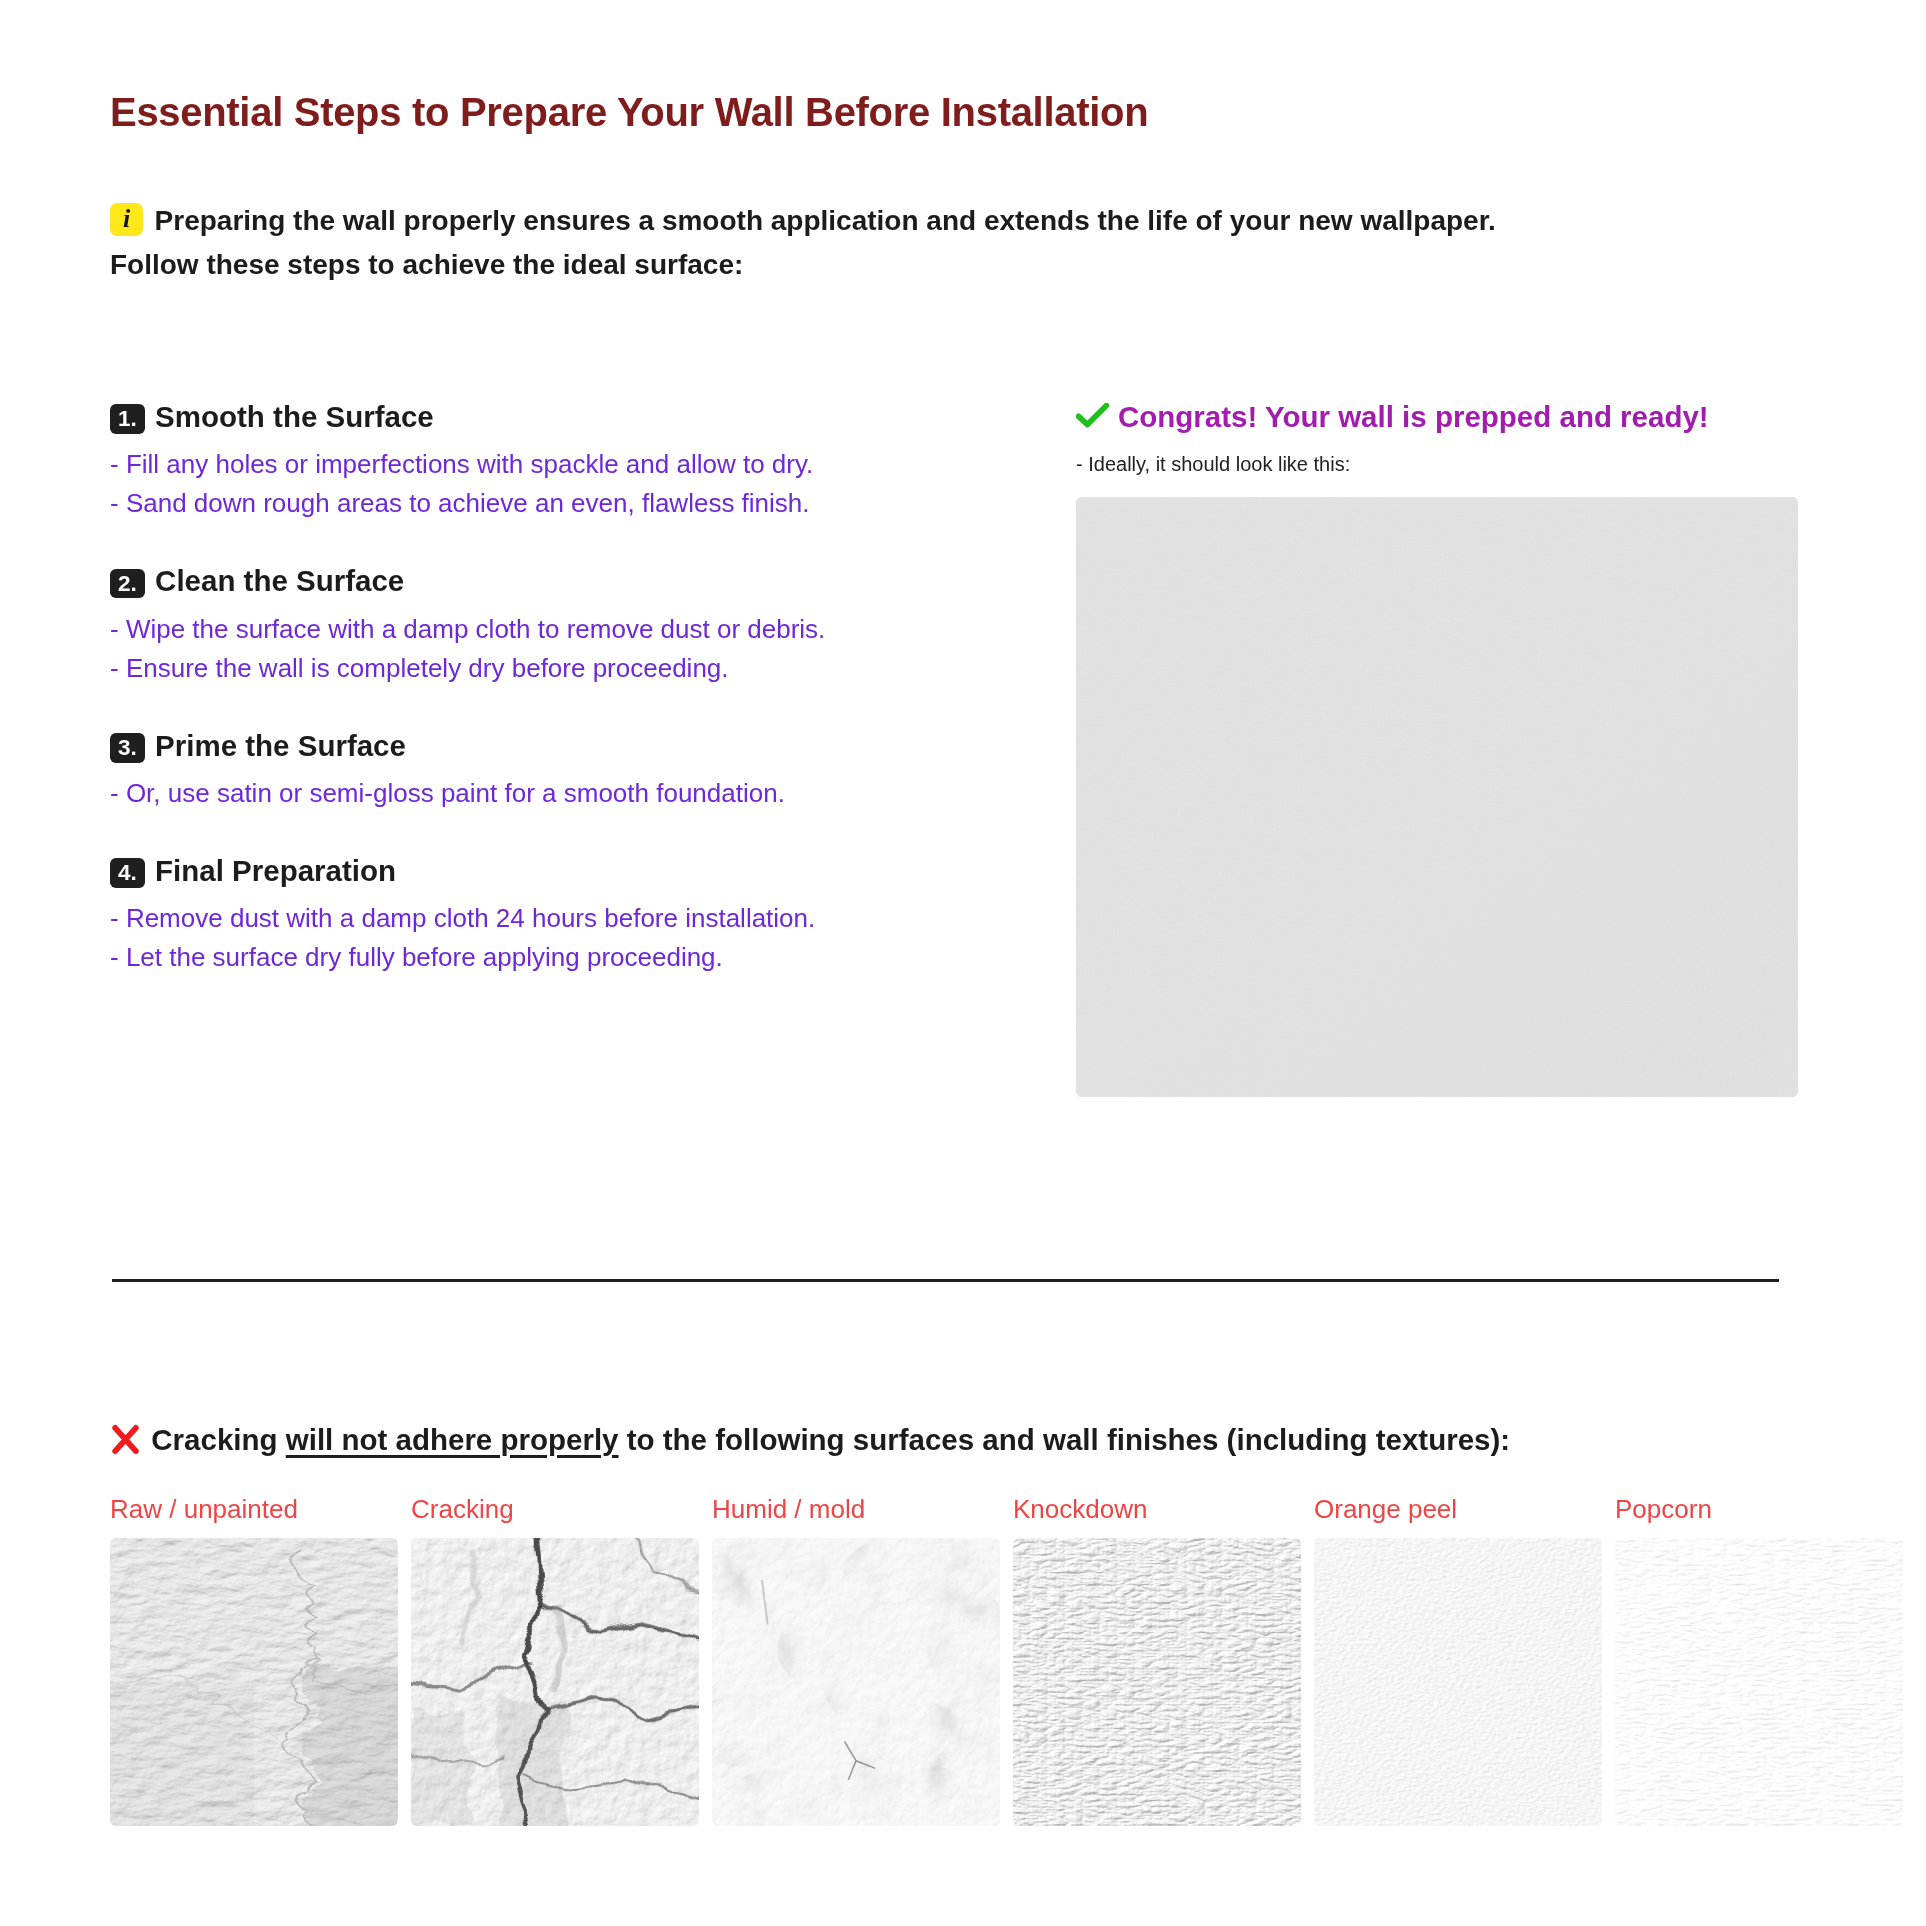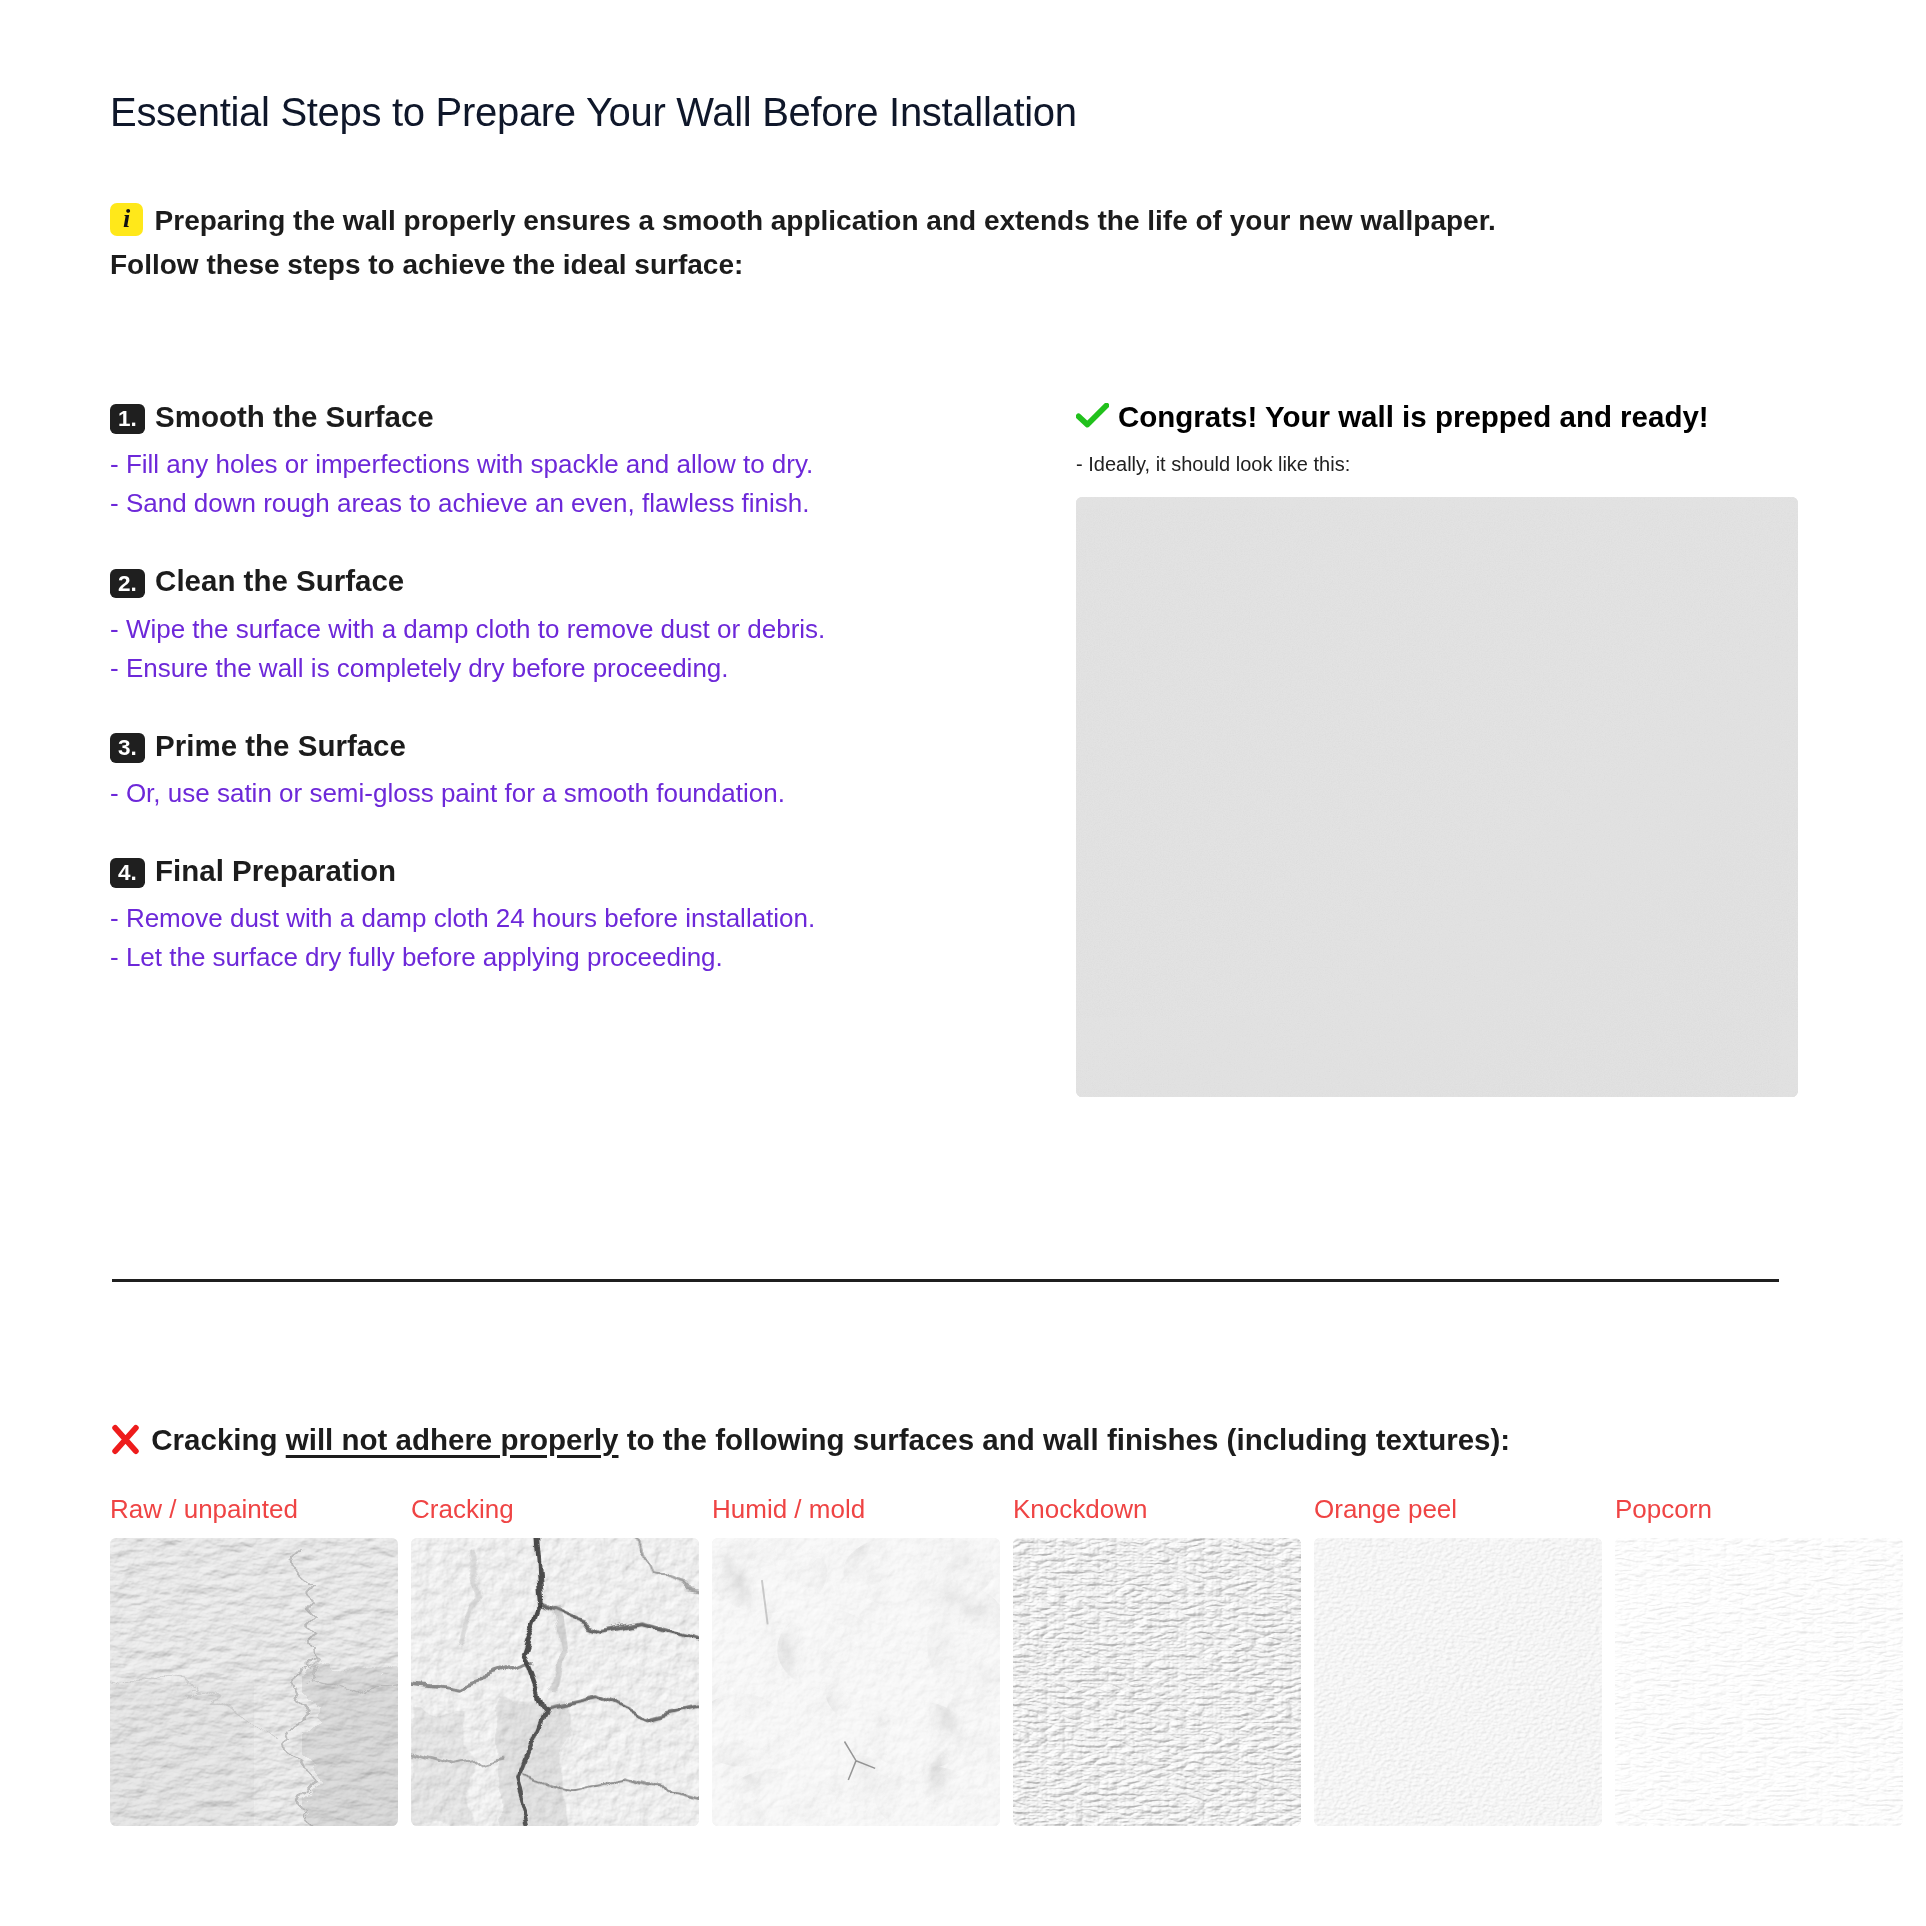--- a/index.html
+++ b/index.html
@@ -23,23 +23,23 @@
     height: 1926px;
     background: #ffffff;
   }
 
   
   .title {
     position: absolute;
     left: 110px;
     top: 90px;
     font-size: 40px;
-    font-weight: normal;
+    font-weight: bold;
     letter-spacing: -0.3px;
-    color: #0f172a;
+    color: #7f1d1d;
     white-space: nowrap;
   }
 
   
   .intro {
     position: absolute;
     left: 110px;
     top: 199px;
     width: 1682px;
     font-size: 28px;
@@ -114,21 +114,21 @@
   
   .right-col {
     position: absolute;
     left: 1076px;
     top: 398px;
     width: 722px;
   }
   .congrats {
     font-size: 29.5px;
     font-weight: bold;
-    color: #000000;
+    color: #a21caf;
     line-height: 37px;
     white-space: nowrap;
   }
   .check-icon {
     display: inline-block;
     width: 33px;
     height: 27px;
     vertical-align: -2.6px;
     margin-right: 9px;
   }

